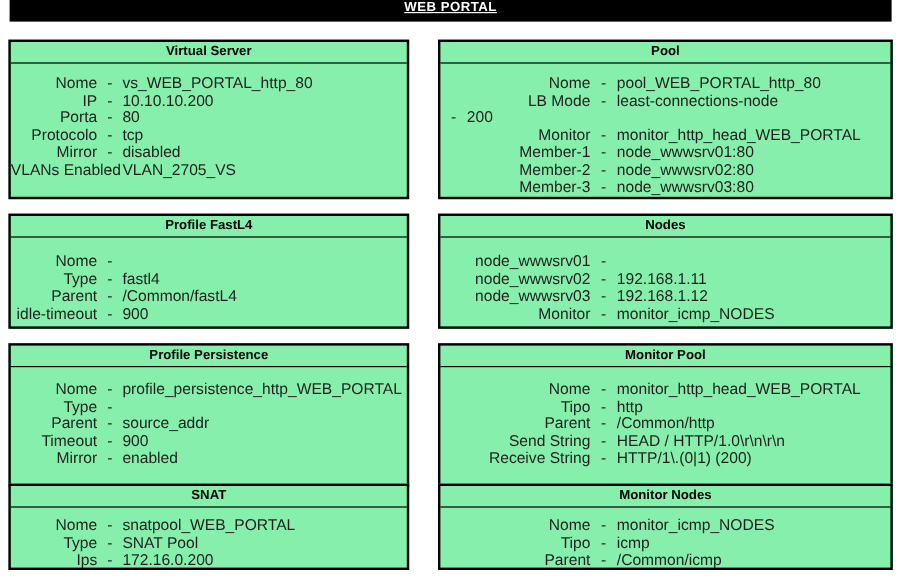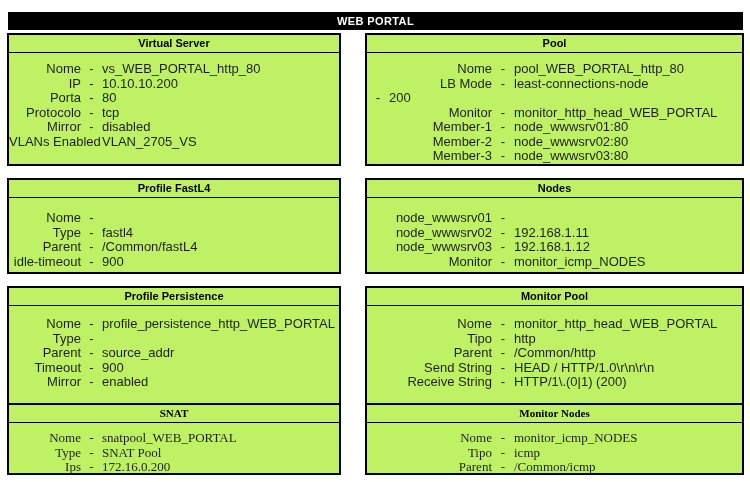--- a/index.html
+++ b/index.html
@@ -2,46 +2,46 @@
 <html><head>
 <meta charset="utf-8">
 <style>
   html,body{margin:0;padding:0;background:#ffffff;}
   .page{
     position:relative;width:750px;height:482px;background:#fff;
     font-family:"Liberation Sans","DejaVu Sans",sans-serif;color:#1f1f1f;
     overflow:hidden;
   }
   .header{
-    position:absolute;left:8px;top:12px;width:735px;height:18px;
+    position:absolute;left:8px;top:0;width:735px;height:18px;
     background:#000;color:#fff;font-weight:bold;font-size:11px;
-    display:flex;align-items:center;justify-content:center;letter-spacing:.4px;
+    display:flex;justify-content:center;letter-spacing:.4px;text-decoration:underline;
   }
   .box{
-    position:absolute;border:2px solid #000;background:#bef264;box-sizing:border-box;
+    position:absolute;border:2px solid #000;background:#86efac;box-sizing:border-box;
   }
   .box-title{
     height:17px;line-height:17px;border-bottom:1.5px solid #000;
     text-align:center;font-weight:bold;font-size:11px;color:#000;
   }
   .box-content{font-size:13px;}
   .row{display:flex;height:14.5px;line-height:14.5px;white-space:pre;}
   .lbl{text-align:right;}
   .dash{text-align:center;}
   .val{flex:1;text-align:left;}
   .col-l{left:7px;width:334px;}
   .col-r{left:365px;width:379px;}
   .col-l .lbl{width:72px;}
   .col-l .dash{width:21px;}
   .col-r .lbl{width:125px;}
   .col-r .dash{width:22px;}
   .r1{top:33px;height:133px;}
   .r2{top:178px;height:96px;}
   .r3{top:286px;height:120px;}
-  .r4{top:403px;height:72px;font-family:Liberation Serif, serif;}
+  .r4{top:403px;height:72px;}
   .r1 .box-content{padding-top:9px;}
   .r2 .box-content{padding-top:13px;}
   .r3 .box-content{padding-top:11px;}
   .r4 .box-content{padding-top:8px;}
 </style>
 </head>
 <body>
 
 <div class="page" style="color: rgb(31, 31, 31);">
 

